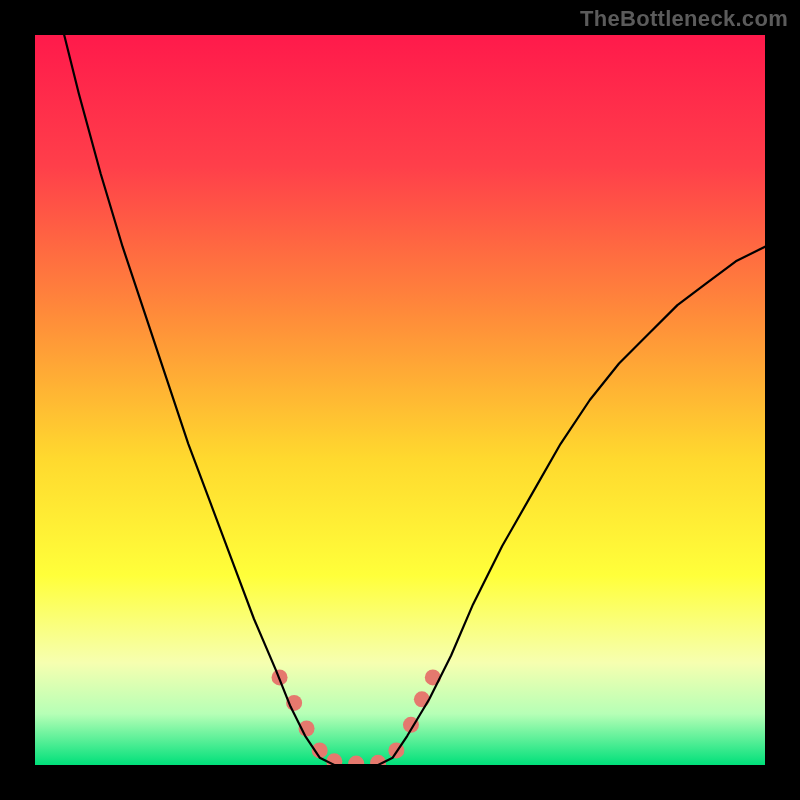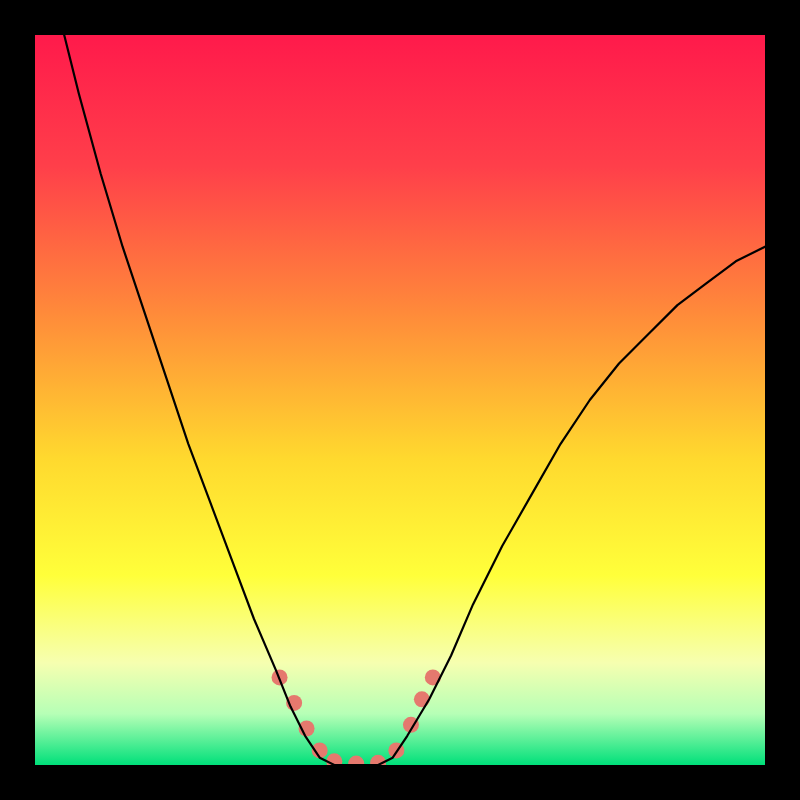--- a/index.html
+++ b/index.html
@@ -43,20 +43,21 @@
     font-size: 22px;
     font-weight: 600;
     color: #5b5b5b;
     letter-spacing: 0.3px;
   }
 </style>
 </head>
 <body>
 
 <div class="frame">
+  <div class="watermark">TheBottleneck.com</div>
   <div class="plot-area">
     <svg class="gradient" viewBox="0 0 730 730" preserveAspectRatio="none">
       <defs>
         <linearGradient id="bg-grad" x1="0" y1="0" x2="0" y2="1">
             <stop offset="0%" stop-color="#ff1a4b"></stop>
             <stop offset="18%" stop-color="#ff3f4a"></stop>
             <stop offset="38%" stop-color="#ff8a3a"></stop>
             <stop offset="57.99999999999999%" stop-color="#ffd92e"></stop>
             <stop offset="74%" stop-color="#ffff3a"></stop>
             <stop offset="86%" stop-color="#f6ffb0"></stop>

